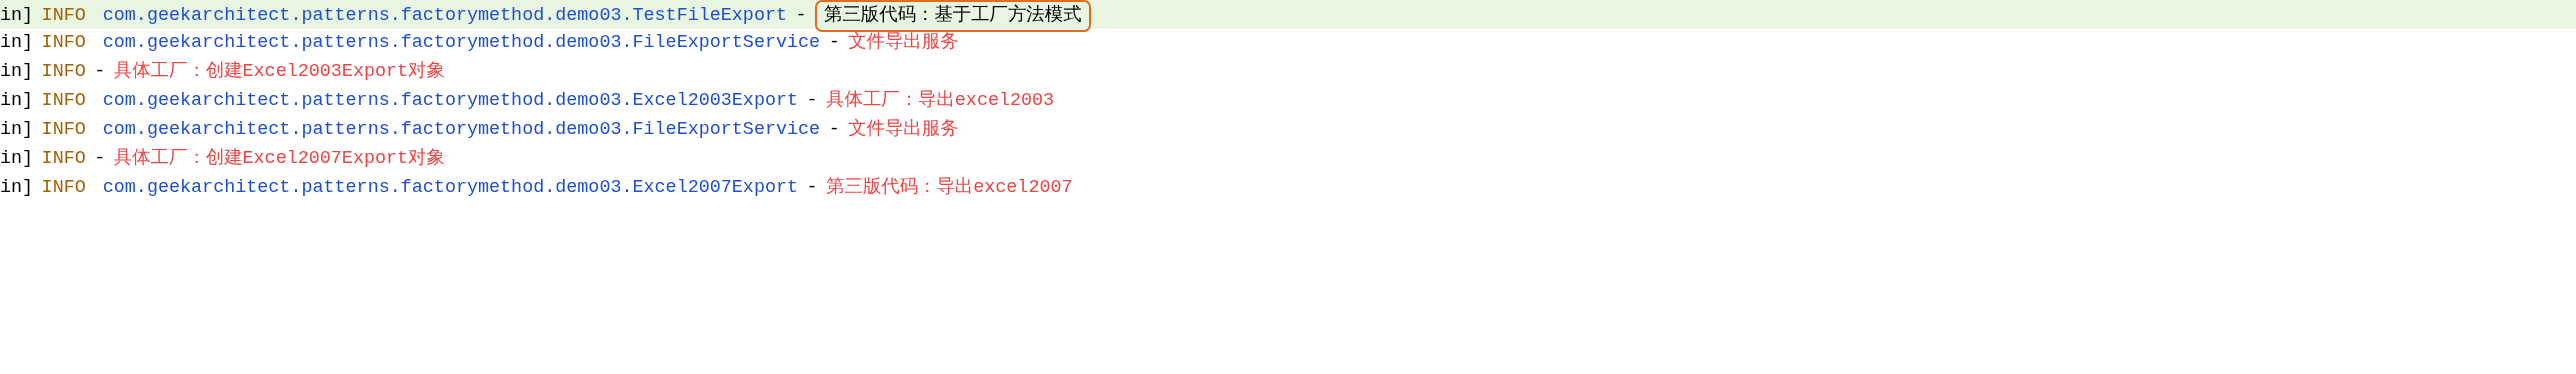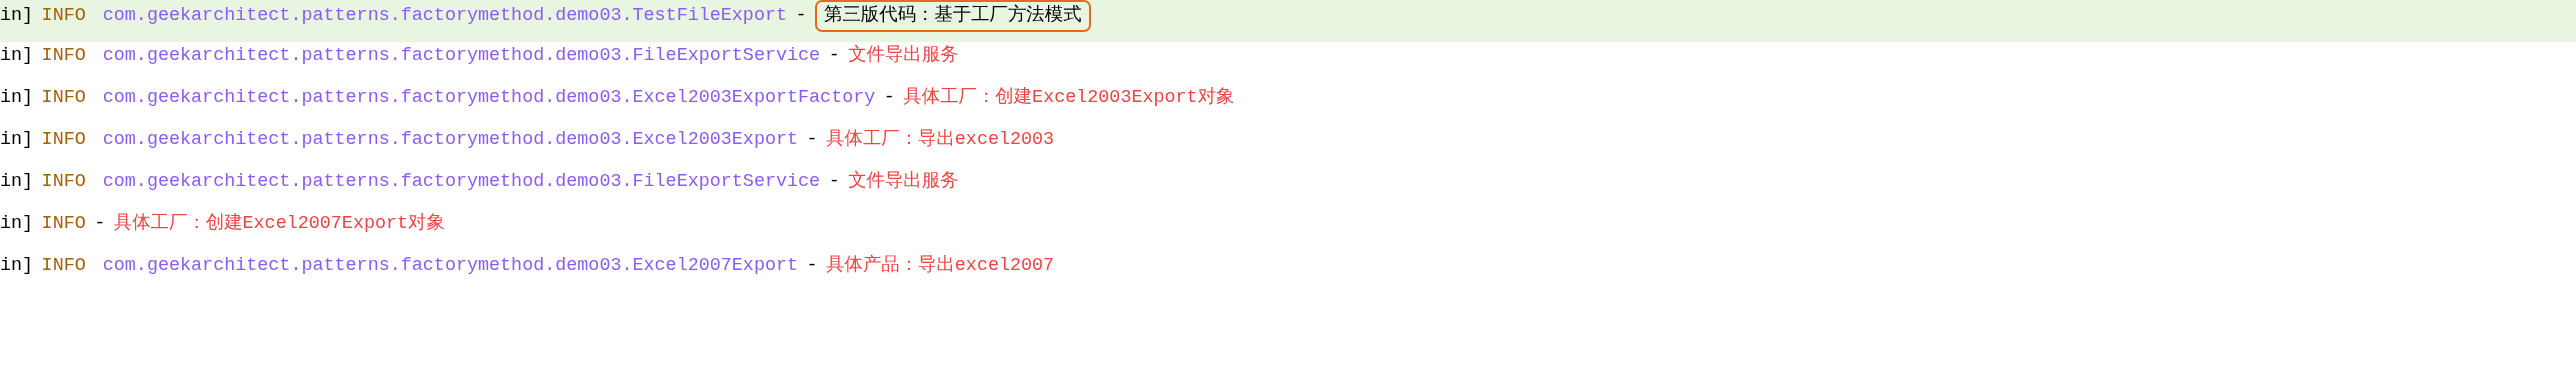--- a/index.html
+++ b/index.html
@@ -14,34 +14,34 @@
       background: #ffffff;
       white-space: nowrap;
       overflow: hidden;
     }
     .log-container {
       padding: 0;
     }
     .log-line {
       display: flex;
       align-items: baseline;
-      height: 42px;
+      height: 29px;
     }
     .log-line.first-line {
       background: #e8f5e0;
     }
     .prefix {
       color: #000000;
     }
     .level {
       color: #a16207;
       margin-left: 8.5px;
     }
     .classname {
-      color: #8b5cf6;
+      color: #1d4ed8;
       margin-left: 17px;
     }
     .separator {
       color: #000000;
       margin-left: 8.5px;
       margin-right: 8.5px;
     }
     .message {
       color: #ef4444;
     }
@@ -67,21 +67,20 @@
   <div class="log-line">
     <span class="prefix">in]</span>
     <span class="level">INFO</span>
     <span class="classname">com.geekarchitect.patterns.factorymethod.demo03.FileExportService</span>
     <span class="separator">-</span>
     <span class="message">文件导出服务</span>
   </div>
   <div class="log-line">
     <span class="prefix">in]</span>
     <span class="level">INFO</span>
-    <span class="classname">com.geekarchitect.patterns.factorymethod.demo03.Excel2003ExportFactory</span>
     <span class="separator">-</span>
     <span class="message">具体工厂：创建Excel2003Export对象</span>
   </div>
   <div class="log-line">
     <span class="prefix">in]</span>
     <span class="level">INFO</span>
     <span class="classname">com.geekarchitect.patterns.factorymethod.demo03.Excel2003Export</span>
     <span class="separator">-</span>
     <span class="message">具体工厂：导出excel2003</span>
   </div>
@@ -96,16 +95,16 @@
     <span class="prefix">in]</span>
     <span class="level">INFO</span>
     <span class="separator">-</span>
     <span class="message">具体工厂：创建Excel2007Export对象</span>
   </div>
   <div class="log-line">
     <span class="prefix">in]</span>
     <span class="level">INFO</span>
     <span class="classname">com.geekarchitect.patterns.factorymethod.demo03.Excel2007Export</span>
     <span class="separator">-</span>
-    <span class="message">具体产品：导出excel2007</span>
+    <span class="message">第三版代码：导出excel2007</span>
   </div>
 </div>
 
 
 </body></html>

